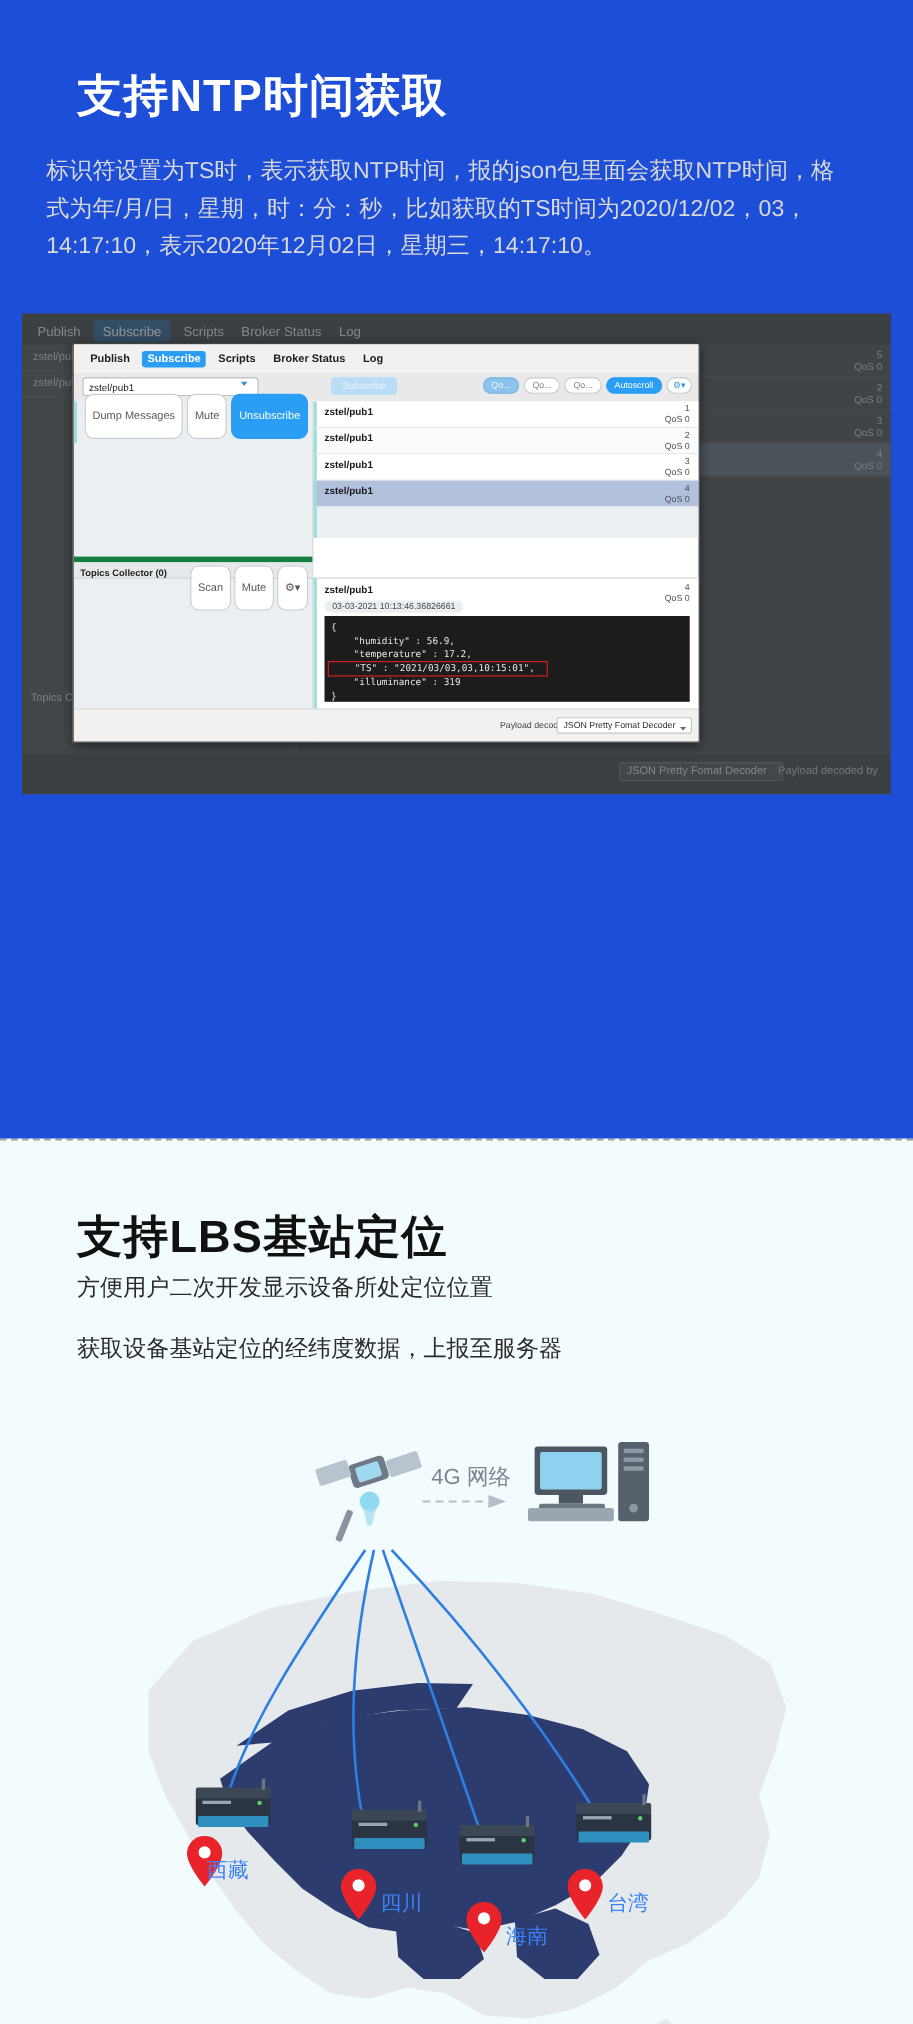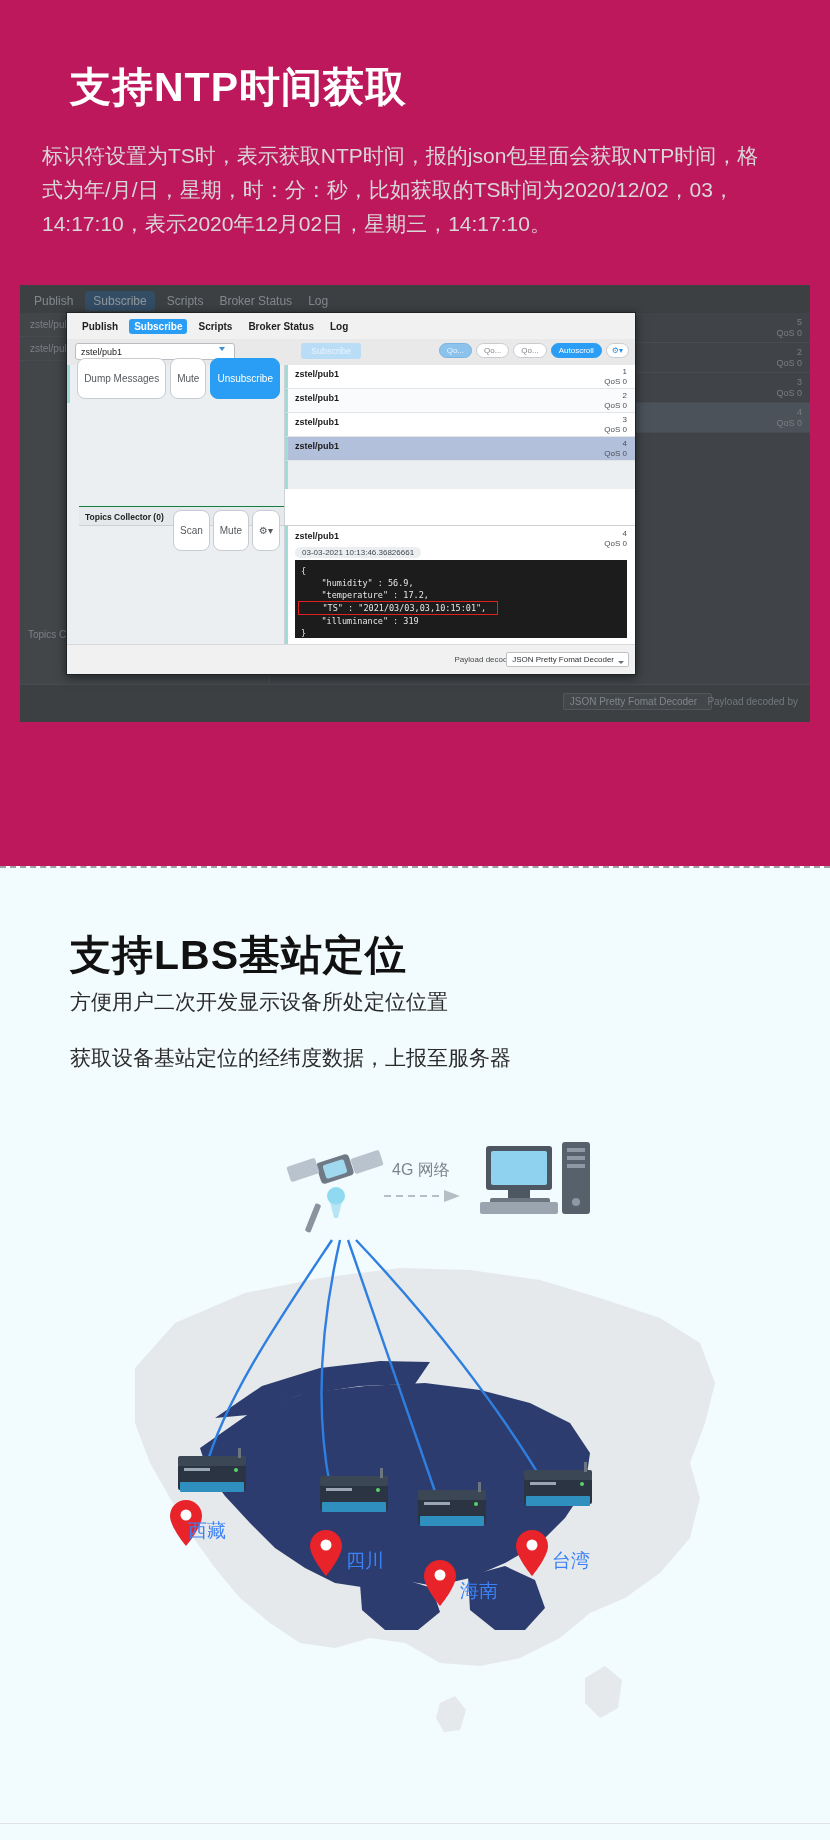--- a/index.html
+++ b/index.html
@@ -5,24 +5,24 @@
   * { box-sizing: border-box; margin: 0; padding: 0; }
   html, body {
     width: 830px;
     background: #fff;
     font-family: "Liberation Sans", "DejaVu Sans", sans-serif;
   }
   .page { width: 830px; position: relative; overflow: hidden; }
 
   
   .sec-ntp {
-    background: #be185d;
+    background: #1d4ed8;
     padding: 0 0 0 0;
     position: relative;
-    height: 866px;
+    height: 1035px;
   }
   .ntp-title {
     color: #ffffff;
     font-size: 41px;
     font-weight: 700;
     letter-spacing: 1px;
     padding: 62px 0 0 70px;
     line-height: 1.25;
   }
   .ntp-body {
@@ -175,22 +175,22 @@
     position: absolute; right: 4px; bottom: 4px;
     display: flex; gap: 4px;
   }
   .pill {
     font-size: 10px; border-radius: 8px; padding: 14px 6px;
     background: #fff; border: 1px solid #c8ccd0; color: #55595d;
   }
   .pill.primary { background: #2a9df4; border-color: #2a9df4; color: #fff; }
 
   .collector-bar {
-    position: absolute; left: 12px; right: 0; bottom: 148px; height: 20px;
-    background: #e6e9eb; border-top: 1px solid #15803d;
+    position: absolute; left: 0; right: 0; bottom: 148px; height: 20px;
+    background: #e6e9eb; border-top: 5px solid #15803d;
     border-bottom: 1px solid #cdd1d4;
   }
   .collector-bar .lbl {
     position: absolute; left: 6px; top: 5px;
     font-size: 8.5px; font-weight: 700; color: #222;
   }
   .collector-bar .acts {
     position: absolute; right: 4px; top: 3px; display: flex; gap: 3px;
   }
 
@@ -547,19 +547,19 @@
         <g>
           <path d="M516,428 C516,419 523,412 532,412 C541,412 548,419 548,428 C548,439 532,458 532,458 C532,458 516,439 516,428 Z" fill="#e8232a"></path>
           <circle cx="532" cy="427" r="5.5" fill="#fff"></circle>
         </g>
       </svg>
 
       <div class="label" style="left:188px; top:400px;">西藏</div>
       <div class="label" style="left:346px; top:430px;">四川</div>
       <div class="label" style="left:460px; top:460px;">海南</div>
       <div class="label" style="left:552px; top:430px;">台湾</div>
-      <div class="label" style="left:392px; top:42px; font-size:16px; color:#7d868e;">4G 网络</div>
+      <div class="label" style="left:392px; top:42px; font-size:20px; color:#7d868e;">4G 网络</div>
     </div>
 
     <div class="bottom-rule"></div>
   </section>
 
 </div>
 
 </body></html>

